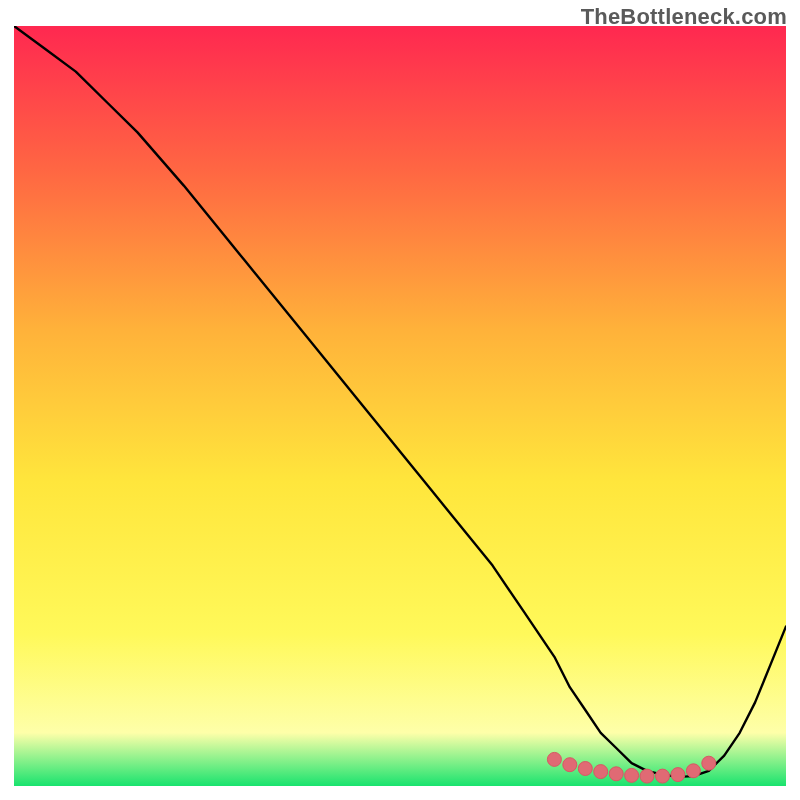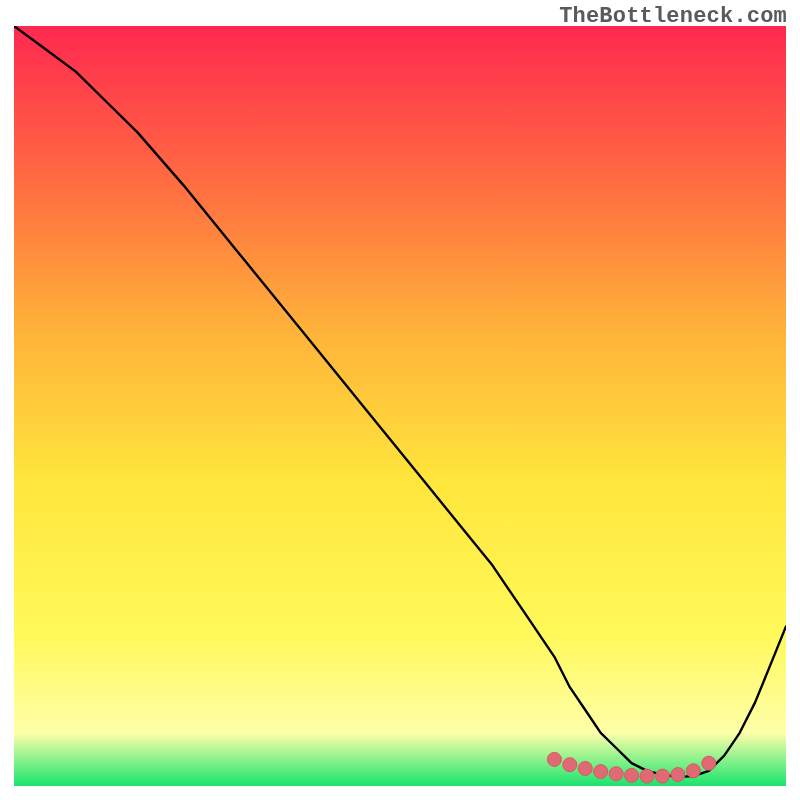--- a/index.html
+++ b/index.html
@@ -8,21 +8,20 @@
     width: 800px;
     height: 800px;
     overflow: hidden;
     background: #ffffff;
     font-family: Arial, Helvetica, sans-serif;
   }
   .stage {
     position: relative;
     width: 797px;
     height: 800px;
-    font-family: Liberation Mono, monospace;
   }
   .watermark {
     position: absolute;
     top: 4px;
     right: 10px;
     font-size: 22px;
     font-weight: 600;
     color: #5a5a5a;
     letter-spacing: 0.2px;
     z-index: 5;

